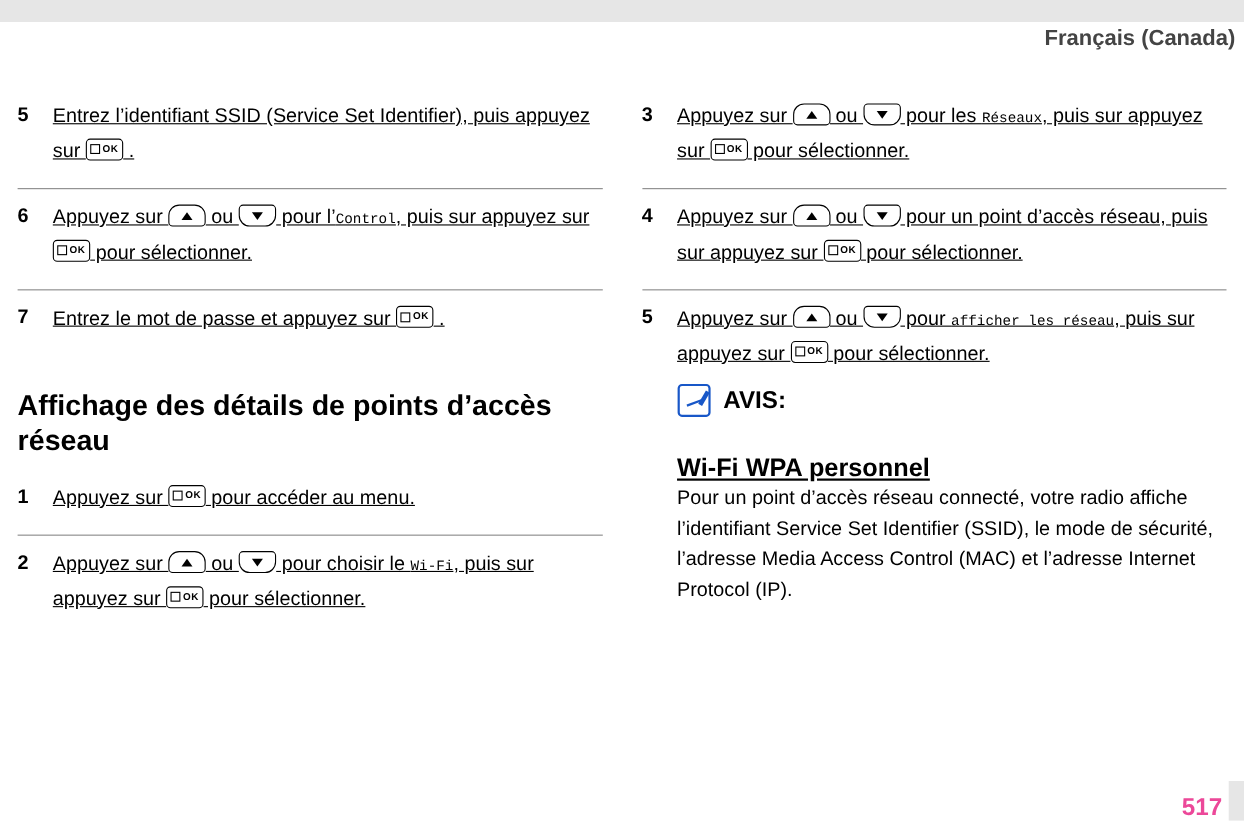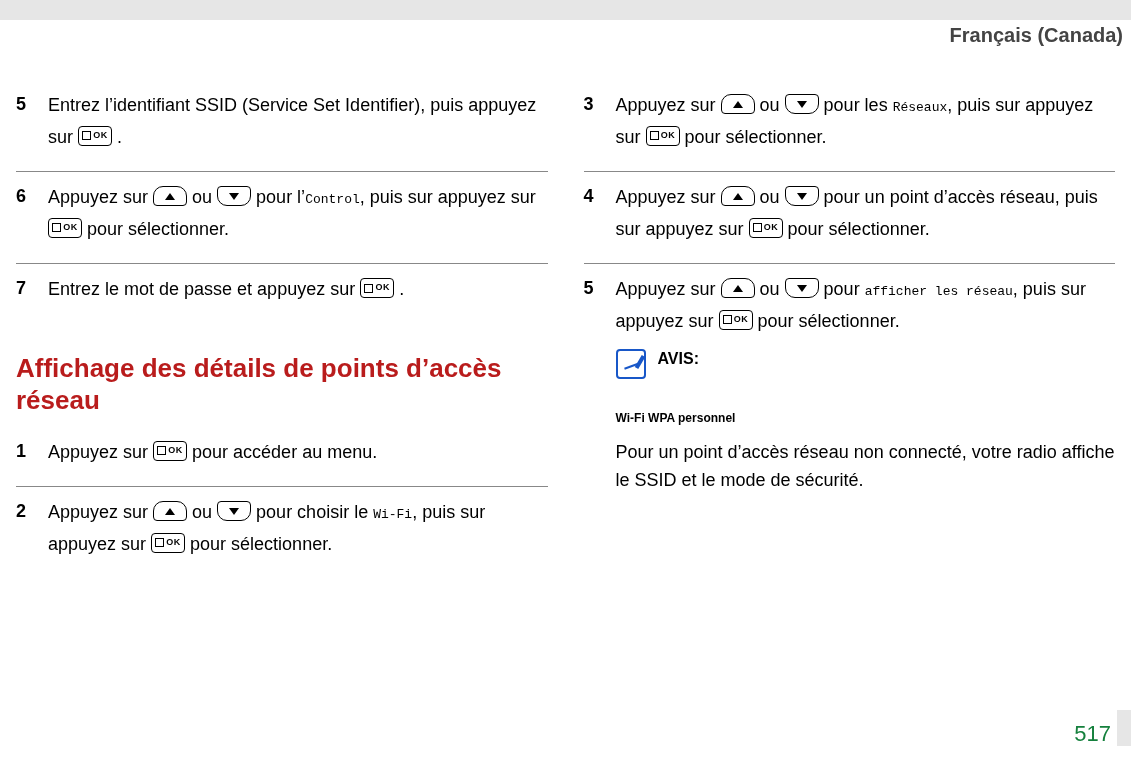--- a/index.html
+++ b/index.html
@@ -46,21 +46,21 @@
     font-size: 18px;
     width: 18px;
     flex-shrink: 0;
     padding-top: 4px;
   }
   .step-body {
     font-size: 18px;
     line-height: 1.75;
     flex: 1;
   }
-  .step-body p { margin-bottom: 4px; }
+  .step-body p { margin-bottom: 4px; text-decoration: underline; }
   .iconbox {
     display: inline-flex;
     align-items: center;
     justify-content: center;
     border: 1.5px solid #000;
     border-radius: 4px;
     width: 34px;
     height: 20px;
     vertical-align: middle;
     position: relative;
@@ -99,21 +99,21 @@
   }
   .iconbox.arrow.up { border-radius: 10px 10px 4px 4px; }
   .iconbox.arrow.up::after { border-bottom: 7px solid #000; }
   .iconbox.arrow.down { border-radius: 4px 4px 10px 10px; }
   .iconbox.arrow.down::after { border-top: 7px solid #000; }
   .mono {
     font-family: "Courier New", monospace;
     font-size: 13px;
   }
   .section-title {
-    color: #b91c1c;
+    color: #000000;
     font-size: 26px;
     font-weight: bold;
     margin: 28px 0 10px 0;
     line-height: 1.25;
   }
   .section-intro {
     font-size: 18px;
     line-height: 1.6;
     margin-bottom: 14px;
   }
@@ -139,40 +139,41 @@
     transform: rotate(-20deg);
   }
   .note-icon::after {
     content: "";
     position: absolute;
     right: 2px; top: 4px;
     width: 4px; height: 14px;
     background: #1857c8;
     transform: rotate(30deg);
   }
-  .note-body { font-size: 16px; line-height: 1.5; }
+  .note-body { font-size: 22px; line-height: 1.5; }
   .note-body .avis { font-weight: bold; }
   .sub-heading {
     font-weight: bold;
-    font-size: 12px;
+    font-size: 23px;
     margin-top: 18px;
-    margin-bottom: 14px;
+    margin-bottom: 0;
+    text-decoration: underline;
   }
   .para {
     font-size: 18px;
     line-height: 1.55;
     margin-bottom: 12px;
   }
   .pagenum {
     position: absolute;
     bottom: 14px;
     right: 20px;
-    font-weight: normal;
+    font-weight: bold;
     font-size: 22px;
-    color: #15803d;
+    color: #ec4899;
   }
   .graybar-right {
     position: absolute;
     right: 0;
     top: 710px;
     width: 14px;
     height: 36px;
     background: #e6e6e6;
   }
 </style>
@@ -247,20 +248,20 @@
               <div class="note-body">
                 <div class="avis">AVIS:</div>
               </div>
             </div>
           </div>
         </div>
       </div>
 
     <div style="padding-left:32px">
       <div class="sub-heading">Wi-Fi WPA personnel</div>
-      <div class="para">Pour un point d’accès réseau non connecté, votre radio affiche le SSID et le mode de sécurité.</div>
+      <div class="para">Pour un point d’accès réseau connecté, votre radio affiche l’identifiant Service Set Identifier (SSID), le mode de sécurité, l’adresse Media Access Control (MAC) et l’adresse Internet Protocol (IP).</div>
     </div>
   </div>
 
 </div>
 
 <div class="graybar-right"></div>
 <div class="pagenum">517</div>
 
 </body></html>

